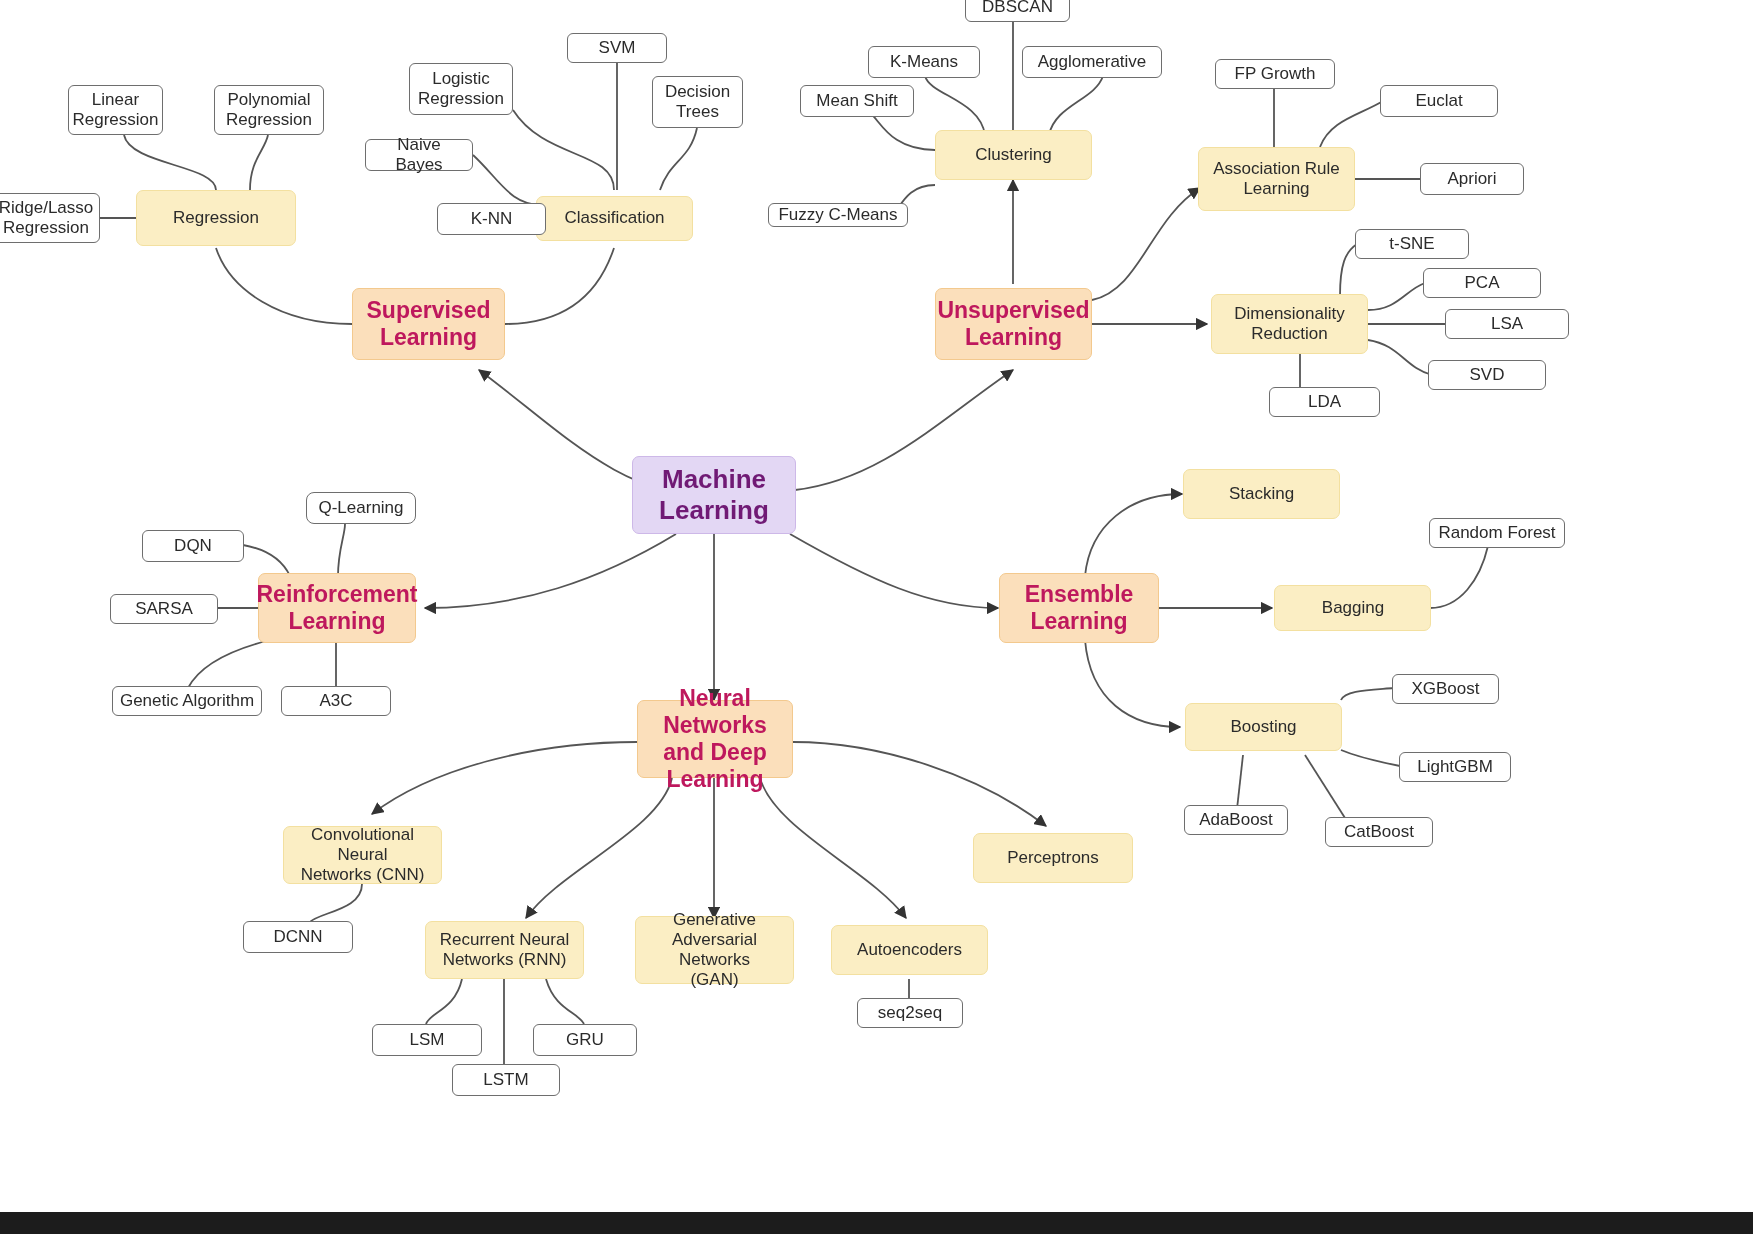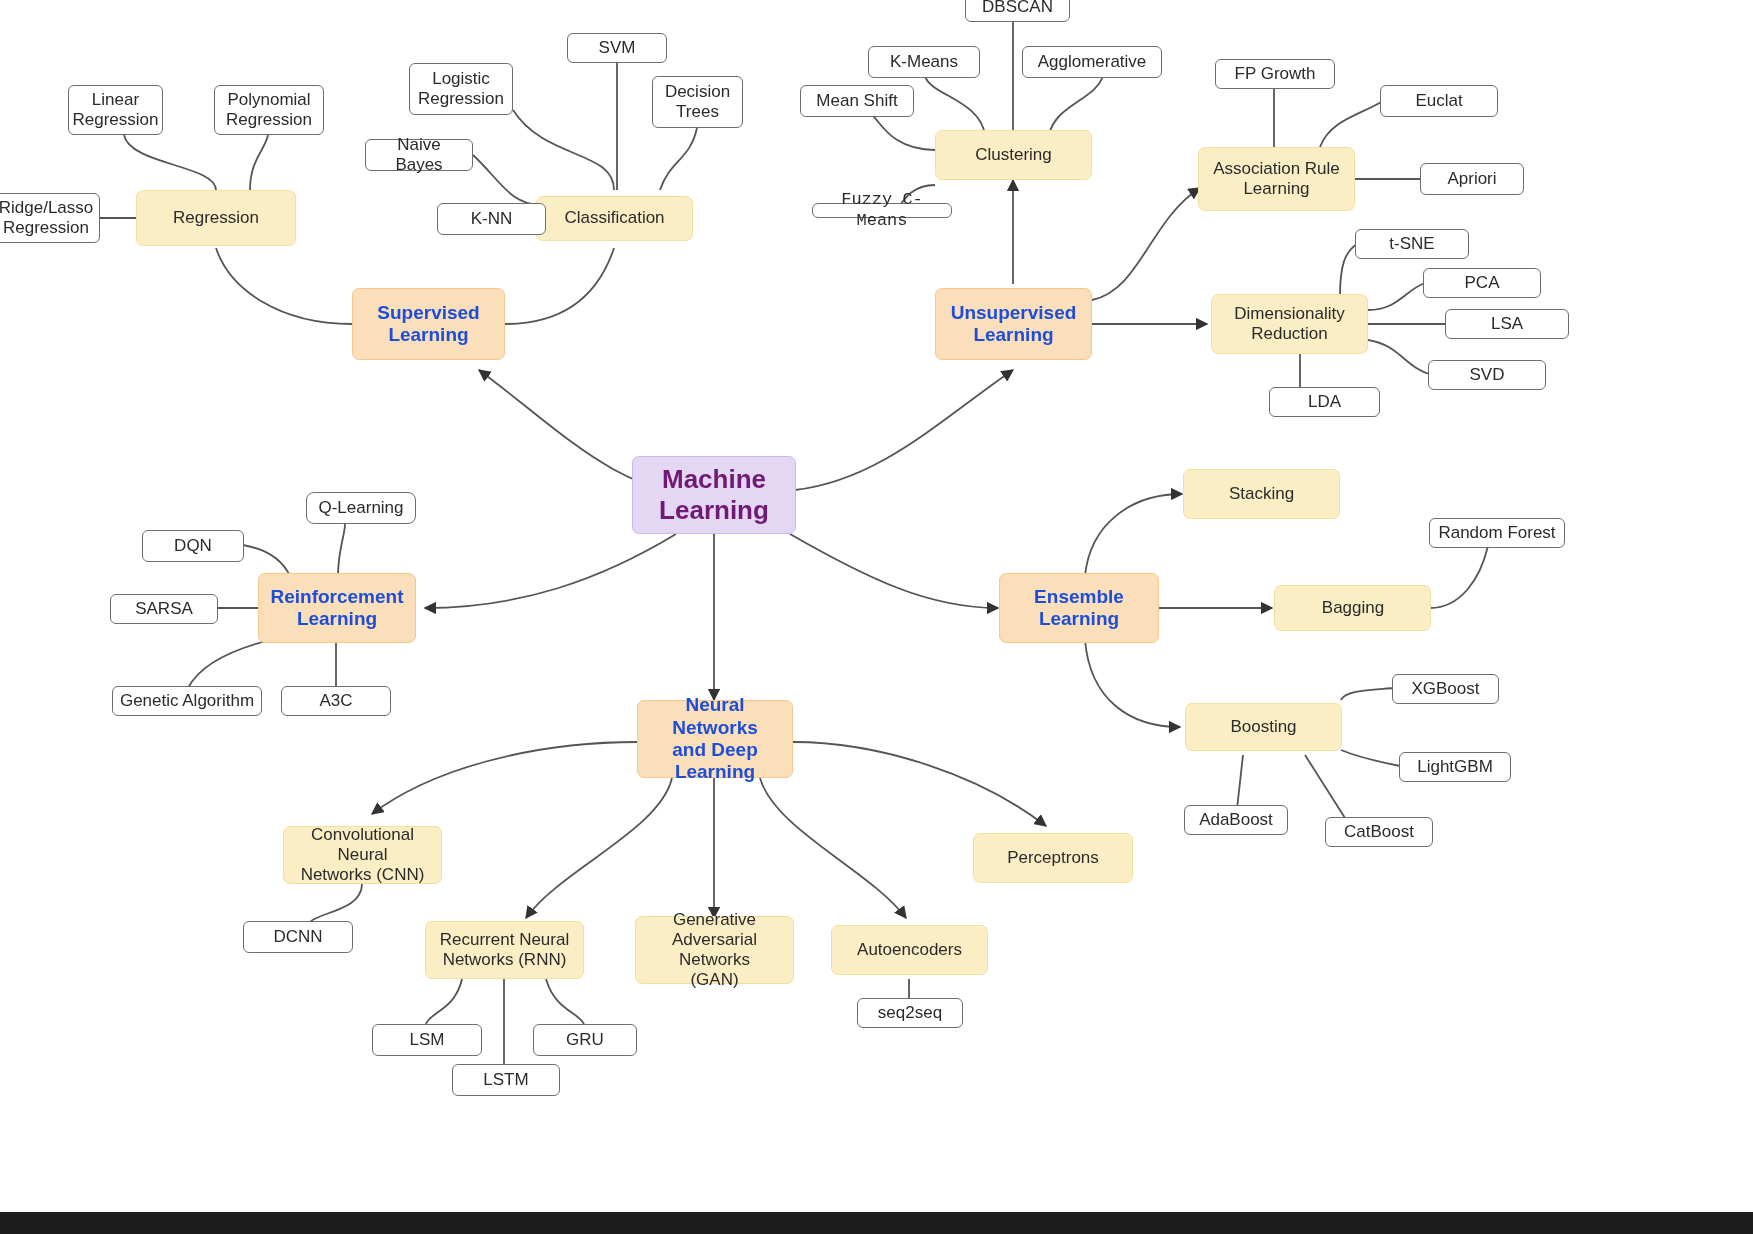--- a/index.html
+++ b/index.html
@@ -39,23 +39,23 @@
   .node.root {
     background: #e3d7f4;
     border: 1.4px solid #cdb8e8;
     color: #701a75;
     font-weight: bold;
     font-size: 26px;
   }
   .node.branch {
     background: #fbdfbb;
     border: 1.4px solid #f3c98e;
-    color: #1d4ed8;
+    color: #be185d;
     font-weight: bold;
-    font-size: 19px;
+    font-size: 23px;
   }
   .node.sub {
     background: #fbeec4;
     border: 1.4px solid #f3e0a0;
     color: #2b2b2b;
     font-weight: normal;
     font-size: 17px;
   }
   .node.leaf {
     background: #ffffff;
@@ -192,21 +192,21 @@
   <div class="node sub" style="left:935px; top:130px; width:157px; height:50px;">Clustering</div>
 
   <div class="node leaf" style="left:965px; top:-8px; width:105px; height:30px;">DBSCAN</div>
 
   <div class="node leaf" style="left:868px; top:46px; width:112px; height:32px;">K-Means</div>
 
   <div class="node leaf" style="left:1022px; top:46px; width:140px; height:32px;">Agglomerative</div>
 
   <div class="node leaf" style="left:800px; top:85px; width:114px; height:32px;">Mean Shift</div>
 
-  <div class="node leaf" style="left:812px; top:203px; width:140px; height:15px;font-family:Liberation Mono, monospace;">Fuzzy C-Means</div>
+  <div class="node leaf" style="left:768px; top:203px; width:140px; height:24px;">Fuzzy C-Means</div>
 
   <div class="node sub" style="left:1198px; top:147px; width:157px; height:64px;">Association Rule
 Learning</div>
 
   <div class="node leaf" style="left:1215px; top:59px; width:120px; height:30px;">FP Growth</div>
 
   <div class="node leaf" style="left:1380px; top:85px; width:118px; height:32px;">Euclat</div>
 
   <div class="node leaf" style="left:1420px; top:163px; width:104px; height:32px;">Apriori</div>
 

